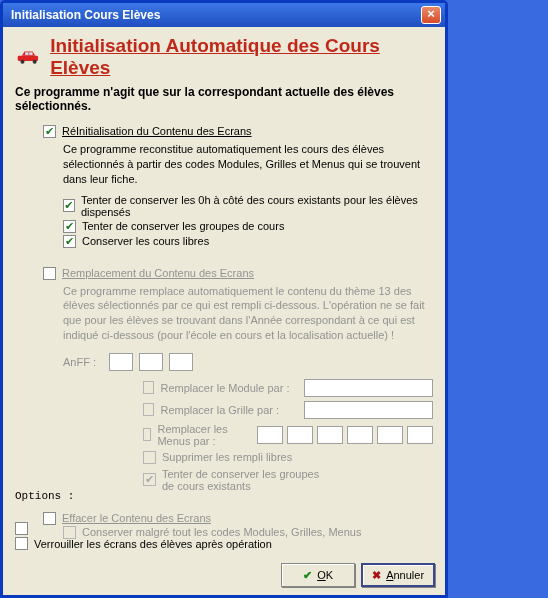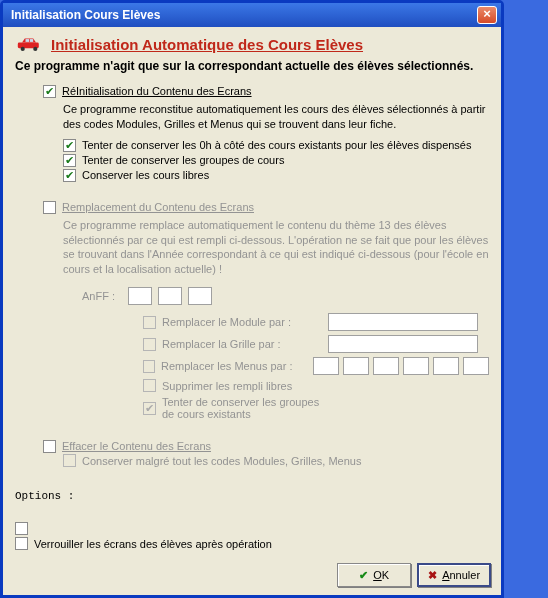--- a/index.html
+++ b/index.html
@@ -6,21 +6,21 @@
 body {
   margin: 0;
   font-family: Tahoma, Arial, sans-serif;
   font-size: 11px;
   background: #3a6ae0;
   width: 548px;
   height: 598px;
   overflow: hidden;
 }
 .window {
-  width: 504px;
+  width: 448px;
   height: 598px;
   border: 3px solid #0a3ac0;
   border-radius: 5px 5px 0 0;
   background: #ece9d8;
   display: flex;
   flex-direction: column;
 }
 .titlebar {
   height: 24px;
   background: linear-gradient(#3b78e7,#1f4ec0);
@@ -48,21 +48,21 @@
   flex: 1;
   padding: 8px 12px 10px 12px;
   position: relative;
   color: #000;
 }
 .heading-row { display: flex; align-items: center; gap: 8px; margin-bottom: 6px; }
 .car-icon { width: 28px; height: 18px; }
 .main-heading {
   color: #c0281a;
   font-weight: bold;
-  font-size: 15px;
+  font-size: 19px;
   text-decoration: underline;
 }
 .subhead { font-weight: bold; font-size: 12px; margin: 4px 0 12px 0; }
 .section { margin-left: 28px; margin-bottom: 18px; }
 .section-row { display: flex; align-items: flex-start; gap: 6px; }
 .section-title { text-decoration: underline; }
 .section-title.black { color: #000; }
 .section-title.grey { color: #939393; }
 .section-desc { margin: 4px 0 6px 20px; line-height: 1.35; }
 .section-desc.black { color: #000; }
@@ -76,21 +76,21 @@
   display: inline-flex;
   align-items: center;
   justify-content: center;
   font-size: 11px;
   line-height: 11px;
   color: #1a7a1a;
   cursor: pointer;
 }
 .cbox.disabled { background: #ece9d8; border-color:#b5b5b5; cursor: default; color:#aaa; }
 .anff-row { margin: 10px 0 6px 20px; display: flex; align-items: center; gap: 6px; }
-.anff-row .lbl { color: #939393; width: 40px; margin-left: 19px; }
+.anff-row .lbl { color: #939393; width: 40px; }
 .small-input {
   width: 24px; height: 18px;
   border: 1px solid #a0a0a0;
   background: #fff;
 }
 .rep-row { margin-left: 100px; display: flex; align-items: center; gap: 6px; padding: 2px 0; }
 .rep-row label { color:#939393; width: 160px; }
 .long-input {
   height: 18px; border: 1px solid #a0a0a0; background: #fff;
 }

